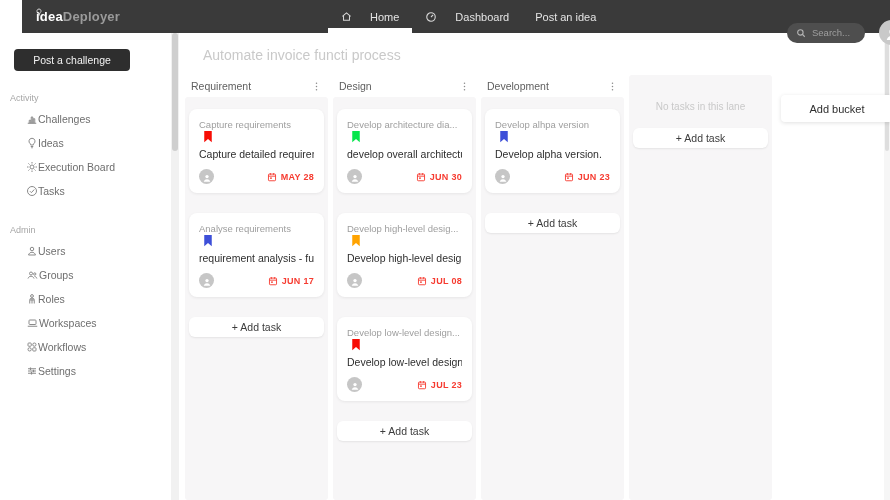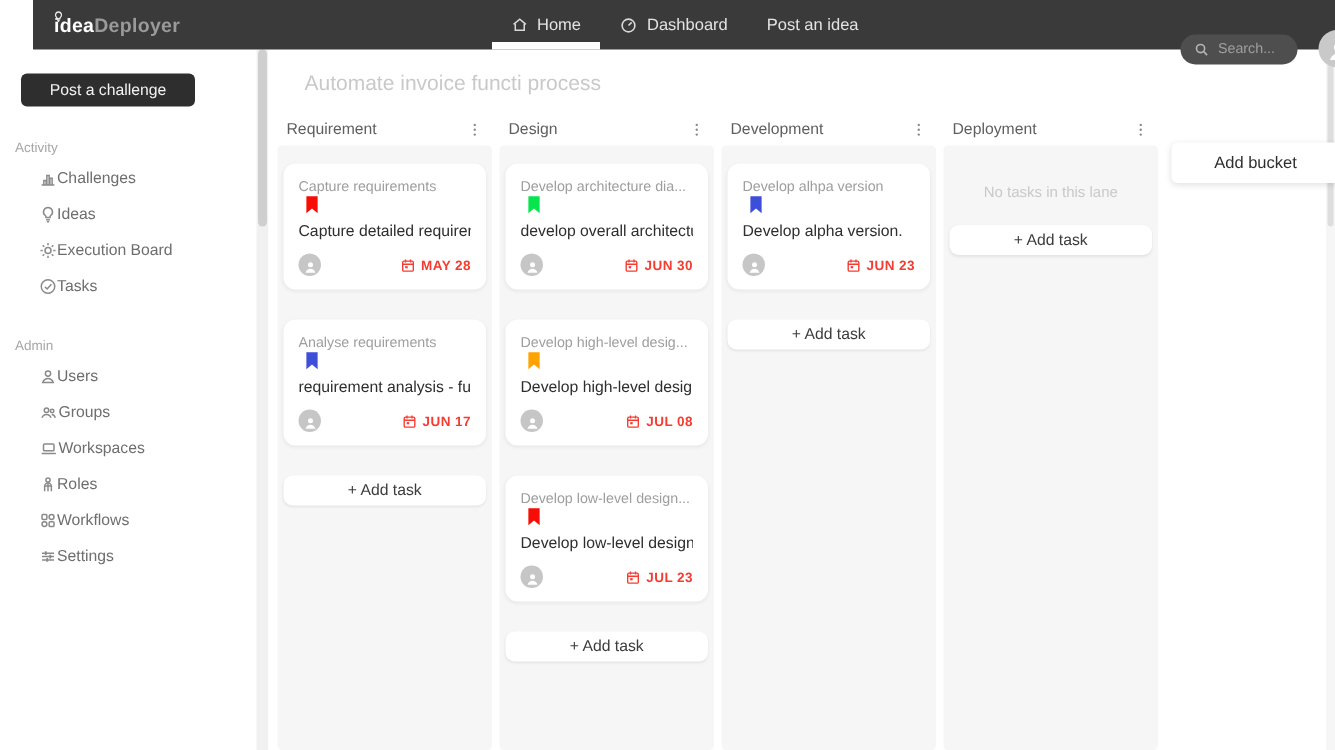--- a/index.html
+++ b/index.html
@@ -8,21 +8,21 @@
 
   
   .navbar { position:absolute; left:0; top:0; width:890px; height:33px;
     background:#3a3a3a; display:flex; align-items:center; z-index:5;margin-left:22px; }
   .logo { display:flex; align-items:flex-end; margin-left:14px; cursor:pointer; position:relative; }
   .logo .bulb { position:absolute; left:-1px; top:-7px; color:#e7e7e7; }
   .logo-t1 { color:#ffffff; font-weight:bold; font-size:13px; letter-spacing:.2px; }
   .logo-t2 { color:#9a9a9a; font-weight:bold; font-size:13px; letter-spacing:.2px; }
   .nav-center { position:absolute; left:306px; top:0; height:33px; display:flex; }
   .nav-item { position:relative; height:33px; display:flex; align-items:center;
-    padding:0 13px; color:#e4e4e4; font-size:11px; cursor:pointer; gap:6px; }
+    padding:0 13px; color:#e4e4e4; font-size:11px; cursor:pointer; gap:18px; }
   .nav-item svg { color:#d8d8d8; }
   .nav-item.active::after { content:""; position:absolute; left:0; right:0; bottom:0;
     height:5px; background:#ffffff; }
   .nav-right { position:absolute; right:8px; top:16px; height:33px; display:flex;
     align-items:center; gap:14px; }
   .searchbox { display:flex; align-items:center; gap:6px; background:#4e4e4e;
     border-radius:10px; height:20px; width:78px; padding:0 9px; }
   .searchbox svg { color:#b5b5b5; flex:none; }
   .searchbox input { background:transparent; border:none; outline:none; width:50px;
     color:#d7d7d7; font-size:9.5px; font-family:"Liberation Sans",sans-serif; }
@@ -183,33 +183,33 @@
   <div class="side-item">
     <svg width="13" height="12" viewBox="0 0 24 24" fill="none" stroke="currentColor" stroke-width="2">
         <circle cx="9" cy="9" r="3"></circle>
         <circle cx="16.5" cy="10" r="2.3"></circle>
         <path d="M3 19c1-3 3.3-4.5 6-4.5s5 1.5 6 4.5"></path>
         <path d="M16 14.8c2.2.2 3.9 1.5 4.7 4.2"></path>
       </svg>
     <span>Groups</span>
   </div>
   <div class="side-item">
+    <svg width="12" height="12" viewBox="0 0 24 24" fill="none" stroke="currentColor" stroke-width="2">
+        <circle cx="12" cy="6" r="2.8"></circle>
+        <path d="M7.5 21v-6.5a4.5 4.5 0 0 1 9 0V21"></path>
+        <path d="M7.5 14h9M12 10.5V21"></path>
+      </svg>
+    <span>Roles</span>
+  </div>
+  <div class="side-item">
     <svg width="13" height="12" viewBox="0 0 24 24" fill="none" stroke="currentColor" stroke-width="2">
         <rect x="5" y="6" width="14" height="9" rx="1.5"></rect>
         <path d="M2.5 18.5h19"></path>
       </svg>
     <span>Workspaces</span>
-  </div>
-  <div class="side-item">
-    <svg width="12" height="12" viewBox="0 0 24 24" fill="none" stroke="currentColor" stroke-width="2">
-        <circle cx="12" cy="6" r="2.8"></circle>
-        <path d="M7.5 21v-6.5a4.5 4.5 0 0 1 9 0V21"></path>
-        <path d="M7.5 14h9M12 10.5V21"></path>
-      </svg>
-    <span>Roles</span>
   </div>
   <div class="side-item">
     <svg width="12" height="12" viewBox="0 0 24 24" fill="none" stroke="currentColor" stroke-width="2">
         <rect x="4" y="4" width="6.5" height="6.5" rx="1.5"></rect>
         <rect x="13.5" y="4" width="6.5" height="6.5" rx="3.2"></rect>
         <rect x="4" y="13.5" width="6.5" height="6.5" rx="3.2"></rect>
         <rect x="13.5" y="13.5" width="6.5" height="6.5" rx="1.5"></rect>
       </svg>
     <span>Workflows</span>
   </div>
@@ -424,30 +424,20 @@
                   <rect x="7.5" y="13" width="4" height="3.5" fill="currentColor" stroke="none"></rect>
                 </svg>
         <span class="due-text">JUN 23</span>
       </div>
     </div>
   </article>
           <button class="add-task">+ Add task</button>
     </div>
   </section>
       <section class="column">
-    <div class="col-header">
-      <span class="col-title">Deployment</span>
-      <button class="col-menu">
-        <svg width="11" height="11" viewBox="0 0 24 24" fill="currentColor">
-              <circle cx="12" cy="5" r="1.7"></circle>
-              <circle cx="12" cy="12" r="1.7"></circle>
-              <circle cx="12" cy="19" r="1.7"></circle>
-            </svg>
-      </button>
-    </div>
     <div class="lane">
       <div class="empty-lane" style="display: block;">No tasks in this lane</div>
       <button class="add-task">+ Add task</button>
     </div>
   </section>
       <button class="add-bucket">Add bucket</button>
   </div>
 </main>
 
 </body></html>

